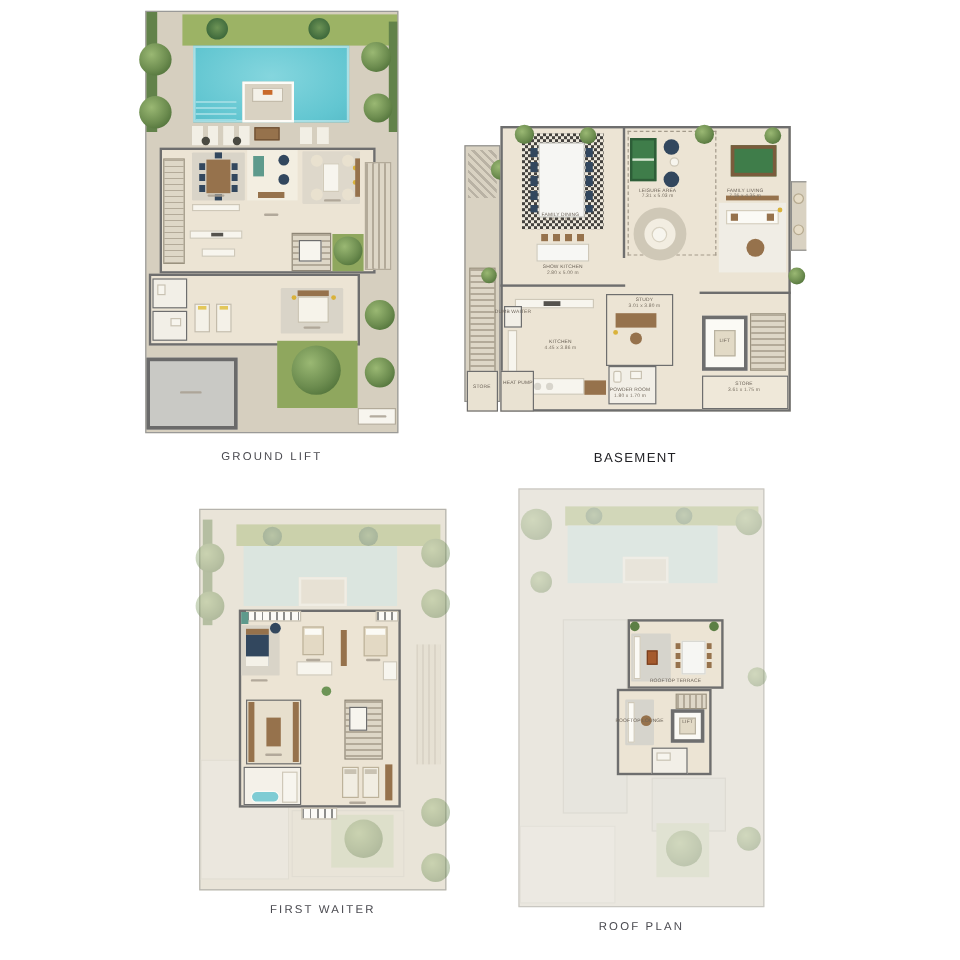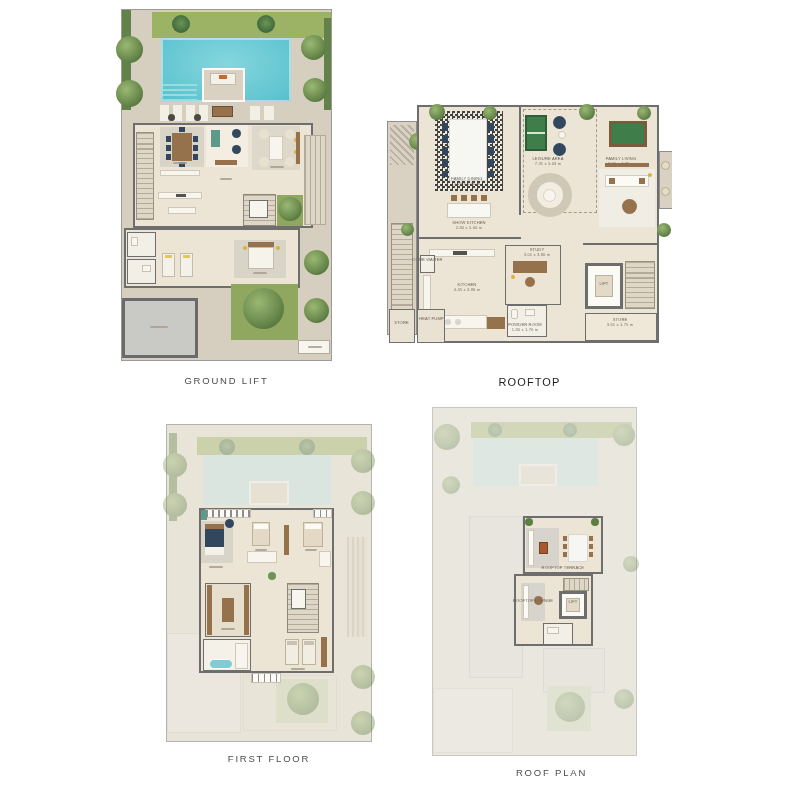--- a/index.html
+++ b/index.html
@@ -368,15 +368,15 @@
     </div>
   <div class="a rlbl" style="left:70px;top:191px;width:60px">
     <span>ROOFTOP LOUNGE</span>
     </div>
   <div class="a rlbl" style="left:110px;top:192px;width:60px">
     <span>LIFT</span>
     </div>
 </div>
 
 <div class="a plan-title" style="left:121px;top:375px;width:211px">GROUND LIFT</div>
-<div class="a plan-title bold" style="left:387px;top:376px;width:285px">ROOFTOP</div>
-<div class="a plan-title" style="left:166px;top:753px;width:206px">FIRST FLOOR</div>
-<div class="a plan-title" style="left:449px;top:767px;width:205px">ROOF PLAN</div>
+<div class="a plan-title bold" style="left:387px;top:376px;width:285px">BASEMENT</div>
+<div class="a plan-title" style="left:166px;top:753px;width:206px">FIRST WAITER</div>
+<div class="a plan-title" style="left:432px;top:767px;width:205px">ROOF PLAN</div>
 
 </body></html>

